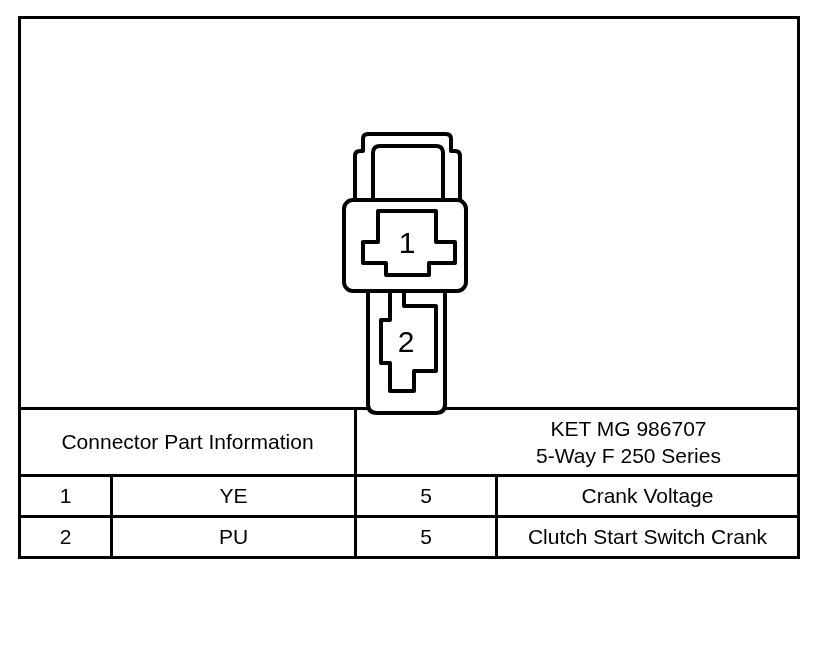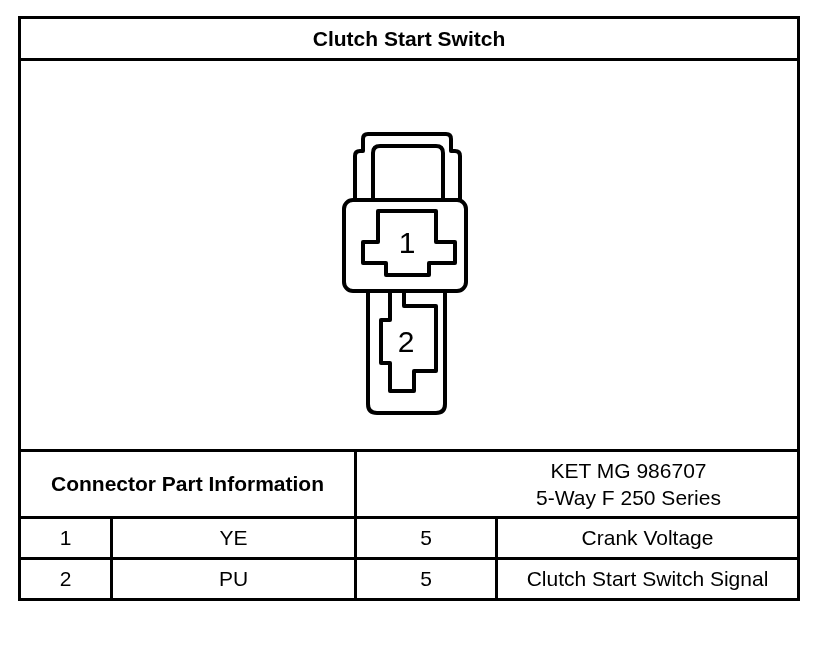--- a/index.html
+++ b/index.html
@@ -26,21 +26,21 @@
     text-align: center;
     vertical-align: middle;
     overflow: hidden;
     white-space: nowrap;
   }
   tr.title-row td { height: 42px; font-weight: bold; }
   tr.diagram-row td { height: 391px; }
   tr.partinfo-row td { height: 67px; }
   tr.header-row th { height: 34px; font-weight: bold; }
   tr.data-row td { height: 41px; font-weight: normal; }
-  td.part-label { font-weight: bold; }
+  td.part-label { font-weight: normal; }
   td.part-value {
     text-align: left;
     padding-left: 103px;
     line-height: 1.3;
     font-weight: normal;
   }
   td.func-cell, th.func-col { }
   td.func-cell { text-align: left; }
   svg.connector {
     position: absolute;
@@ -68,44 +68,41 @@
 <div class="page">
 
   <table class="spec">
     <colgroup>
       <col style="width:92px">
       <col style="width:244px">
       <col style="width:141px">
       <col style="width:302px">
     </colgroup>
     <tbody>
-        <tr class="title-row">
-      <td colspan="4">Clutch Start Switch</td>
-    </tr>
     <tr class="diagram-row">
       <td colspan="4"></td>
     </tr>
     <tr class="partinfo-row">
       <td colspan="2" class="part-label">Connector Part Information</td>
       <td colspan="2" class="part-value">
         <div>KET MG 986707</div>
         <div>5-Way F 250 Series</div>
       </td>
     </tr>
     <tr class="data-row">
       <td>1</td>
       <td>YE</td>
       <td>5</td>
       <td class="func-cell">Crank Voltage</td>
     </tr>
     <tr class="data-row">
       <td>2</td>
       <td>PU</td>
       <td>5</td>
-      <td class="func-cell">Clutch Start Switch Signal</td>
+      <td class="func-cell">Clutch Start Switch Crank</td>
     </tr>
   </tbody>
     </table>
 
   <svg class="connector" width="832" height="670" viewBox="0 0 832 670">
 
     <path class="outline" d="M 355,200 V 156 Q 355,151 360,151 H 363 V 139 Q 363,134 368,134 H 446 Q 451,134 451,139 V 151 H 455 Q 460,151 460,156 V 200 Z"></path>
 
     <path class="outline" d="M 373,200 V 153 Q 373,146 380,146 H 436 Q 443,146 443,153 V 200 Z"></path>
 

